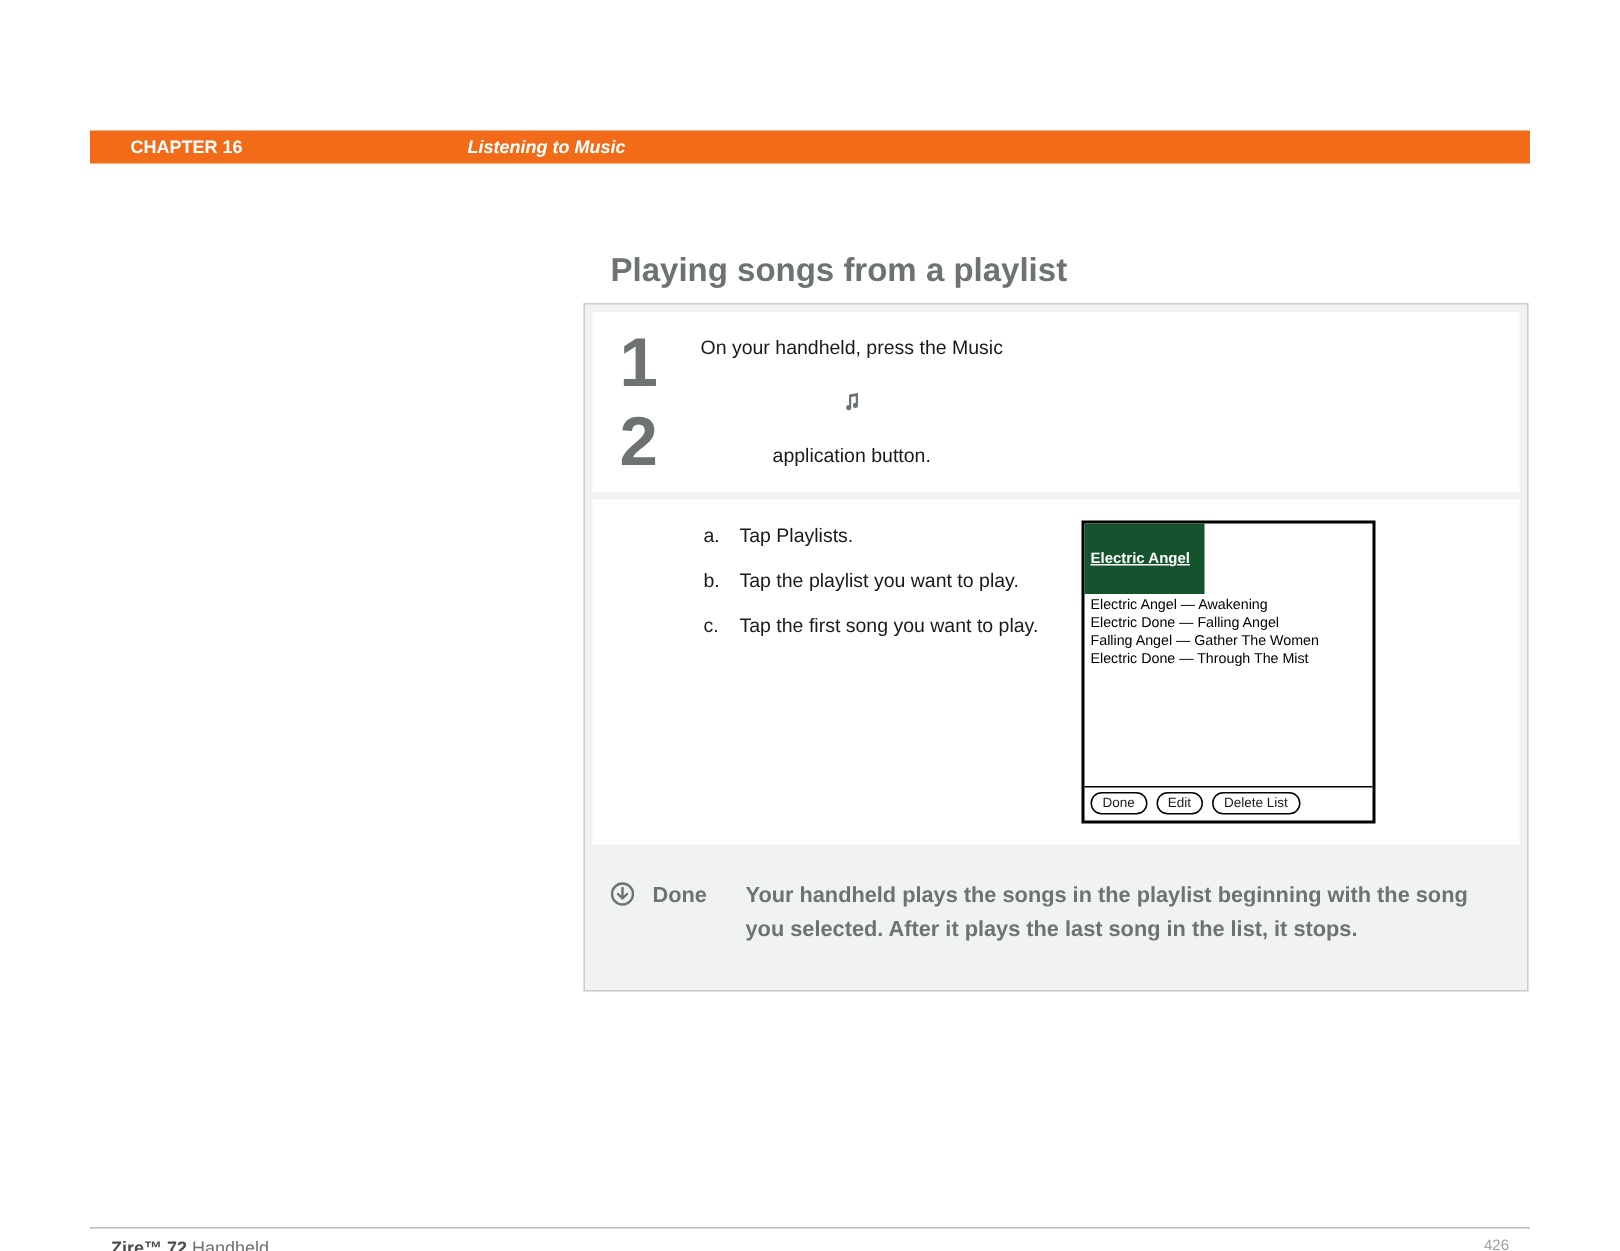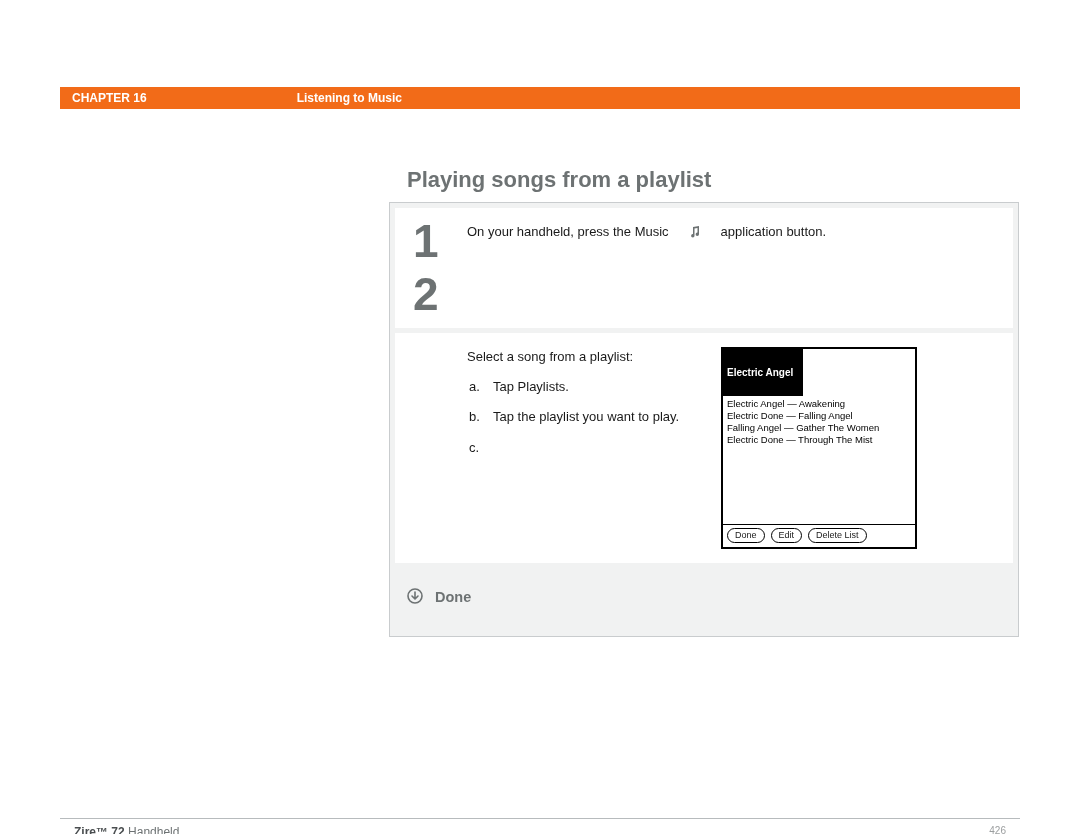--- a/index.html
+++ b/index.html
@@ -16,22 +16,22 @@
     left: 60px;
     width: 960px;
     height: 22px;
     background: #f26b18;
     display: flex;
     align-items: center;
     color: #ffffff;
     font-weight: bold;
     font-size: 12px;
   }
-  .chapter-label { margin-left: 12px; }
-  .section-label { margin-left: 150px; }
+  .chapter-label { margin-left: 27px; }
+  .section-label { margin-left: 150px; font-style: italic; }
   .page-title {
     position: absolute;
     top: 167px;
     left: 407px;
     font-size: 22px;
     font-weight: bold;
     color: #6d7273;
   }
   .steps-container {
     position: absolute;
@@ -61,45 +61,46 @@
     position: absolute;
   }
   .step-num-col-stacked .n1 { display:block; }
   .step-num-col-stacked .n2 { display:block; margin-top: 14px; }
   .step-content {
     flex: 1;
     font-size: 13px;
     color: #1a1a1a;
     line-height: 1.5;
   }
-  .step1-text { display: inline-flex; align-items: center; gap: 18px; flex-wrap: wrap; }
+  .step1-text { display: inline-flex; align-items: center; gap: 18px; flex-wrap: wrap; flex-direction: column; }
   .music-icon {
     display: inline-flex;
     width: 16px; height: 16px;
     align-items: center; justify-content: center;
     color: #6d7273;
   }
   .step2-flex { display: flex; gap: 24px; align-items: flex-start; }
   .step2-text { width: 230px; font-size: 13px; line-height: 1.55; }
   .step2-text p { margin-bottom: 10px; }
   .substep { display: flex; gap: 8px; margin-bottom: 10px; margin-left: 2px; }
   .substep .bullet { width: 16px; flex-shrink: 0; }
   .palm-screenshot {
     width: 196px;
     border: 2px solid #000;
     background: #fff;
     font-size: 10px;
   }
   .palm-header {
-    background: #000000;
+    background: #14532d;
     color: #fff;
     font-weight: bold;
     padding: 16px 4px;
     font-size: 10px;
     width: 80px;
+    text-decoration: underline;
   }
   .palm-list {
     padding: 2px 4px 0 4px;
     height: 128px;
     font-size: 9.5px;
     line-height: 1.25;
     color: #000;
   }
   .palm-buttons {
     display: flex;
@@ -183,31 +184,31 @@
         <span>application button.</span>
       </span>
     </div>
   </div>
 
   <div class="step-box">
     <div class="step-num-col"></div>
     <div class="step-content">
       <div class="step2-flex">
         <div class="step2-text">
-          <p>Select a song from a playlist:</p>
           <div class="substep">
             <span class="bullet">a.</span>
             <span>Tap Playlists.</span>
           </div>
           <div class="substep">
             <span class="bullet">b.</span>
             <span>Tap the playlist you want to play.</span>
           </div>
           <div class="substep">
             <span class="bullet">c.</span>
+            <span>Tap the first song you want to play.</span>
           </div>
         </div>
         <div class="palm-screenshot">
           <div class="palm-header">Electric Angel</div>
           <div class="palm-list">
             <div>Electric Angel — Awakening</div>
             <div>Electric Done — Falling Angel</div>
             <div>Falling Angel — Gather The Women</div>
             <div>Electric Done — Through The Mist</div>
           </div>
@@ -222,20 +223,21 @@
   </div>
 
   <div class="done-row">
     <div class="done-icon-col">
       <svg class="arrow-down" viewBox="0 0 16 16">
         <circle cx="8" cy="8" r="7" fill="none" stroke="#6d7273" stroke-width="1.6"></circle>
         <path d="M8 4 L8 10 M5 8 L8 11 L11 8" fill="none" stroke="#6d7273" stroke-width="1.6" stroke-linecap="round" stroke-linejoin="round"></path>
       </svg>
     </div>
     <div class="done-label-col">Done</div>
+    <div class="done-text-col">Your handheld plays the songs in the playlist beginning with the song you selected. After it plays the last song in the list, it stops.</div>
   </div>
 
 </div>
 
 <div class="footer">
   <span class="products">
     <strong>Zire™ 72</strong><span> Handheld</span>
   </span>
   <span class="page-num">426</span>
 </div>

